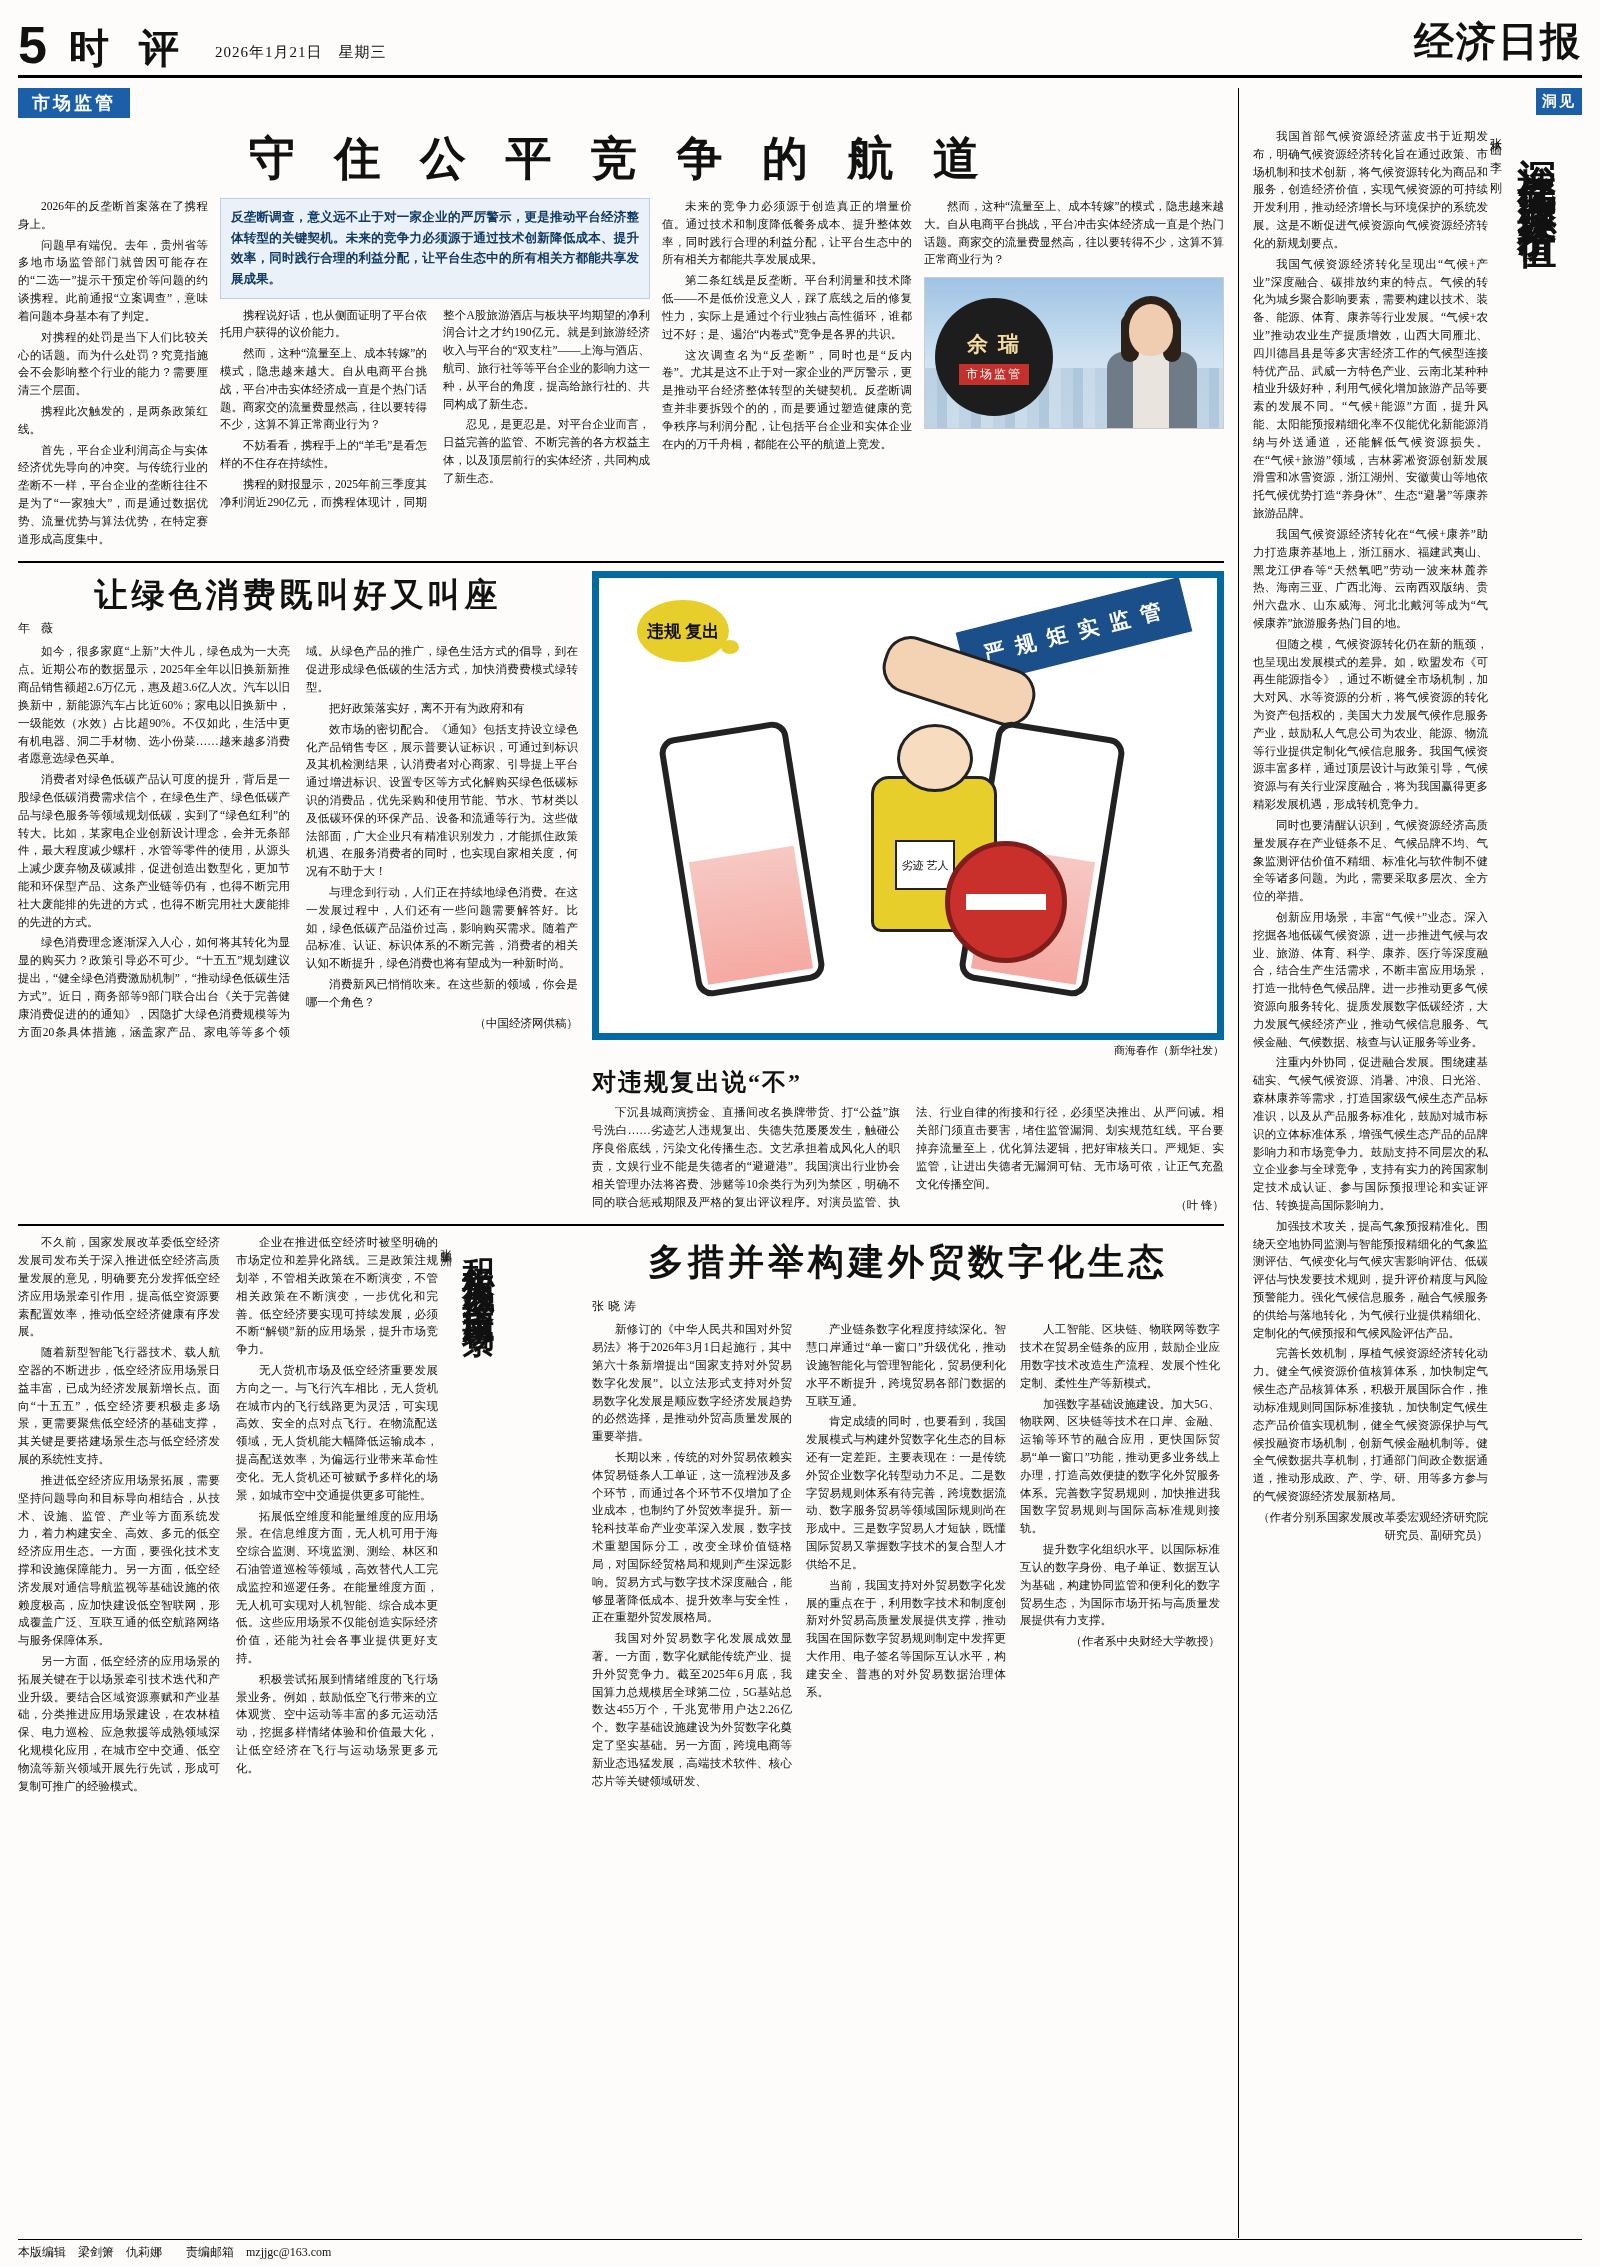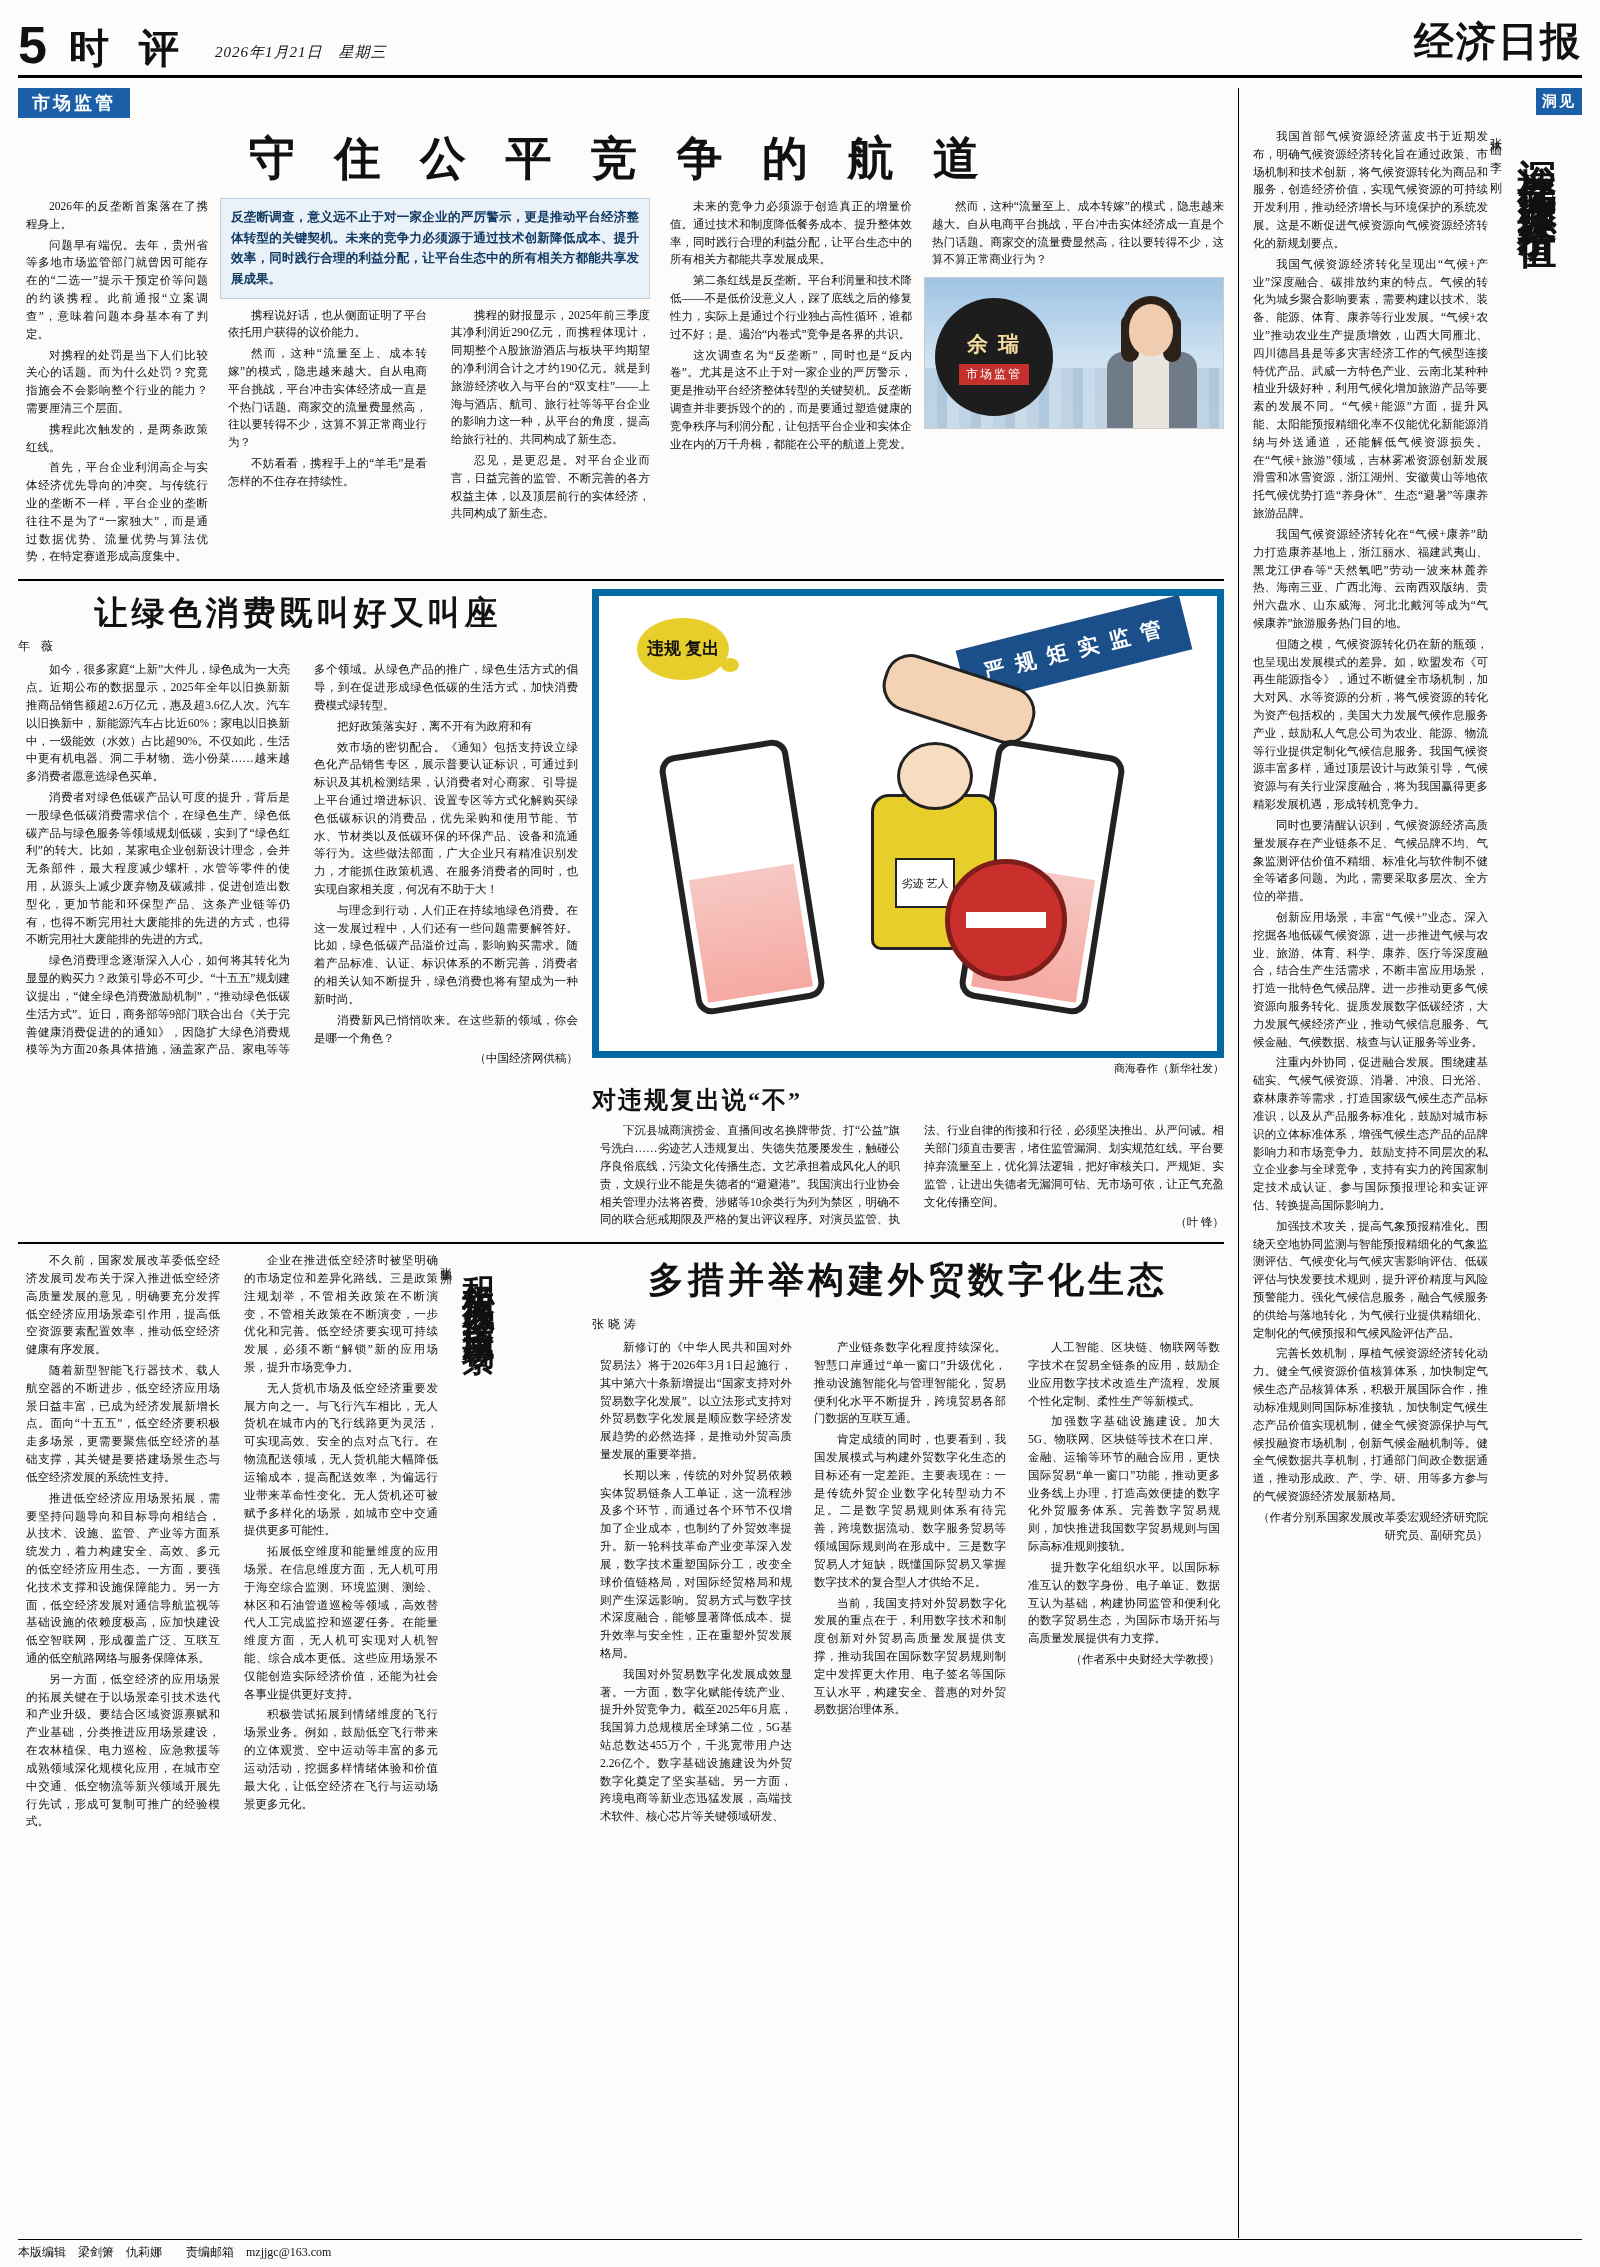--- a/index.html
+++ b/index.html
@@ -10,32 +10,32 @@
     color:#111;
     position:relative;
     overflow:hidden;
   }
   .page{position:relative;width:1600px;height:2267px;box-sizing:border-box;padding:14px 18px;}
 
   
   .masthead{display:flex;align-items:flex-end;border-bottom:3px solid #000;padding-bottom:6px;}
   .mh-num{font-size:52px;font-weight:bold;line-height:.9;font-family:"Liberation Sans",sans-serif;}
   .mh-sec{font-size:40px;font-weight:bold;letter-spacing:10px;margin-left:22px;line-height:1;}
-  .mh-date{font-size:15px;margin-left:26px;margin-bottom:7px;letter-spacing:1px;font-style:italic;}
+  .mh-date{font-size:15px;margin-left:26px;margin-bottom:7px;letter-spacing:1px;}
   .mh-right{margin-left:auto;font-size:40px;font-weight:bold;letter-spacing:2px;
     font-family:"DejaVu Serif",serif;margin-bottom:0;}
 
   
   .body-wrap{display:flex;margin-top:10px;height:2150px;}
   .left-zone{width:1210px;position:relative;}
   .right-zone{width:352px;margin-left:14px;border-left:1px solid #000;padding-left:14px;position:relative;}
 
   
   .col-text{font-size:11.5px;line-height:1.55;text-align:justify;}
-  .col-text p{margin:0 0 3px 8px;text-indent:2em;}
+  .col-text p{margin:0 0 3px 0;text-indent:2em;}
 
   
   .tag{display:inline-block;background:#1a5fa8;color:#fff;font-size:18px;font-weight:bold;
        padding:3px 14px;letter-spacing:3px;font-family:"Liberation Sans",sans-serif;}
   .headline-1{text-align:center;font-size:46px;font-weight:bold;letter-spacing:14px;margin:10px 0 4px 0;}
   .sec1-body{display:flex;gap:12px;margin-top:8px;}
   .sec1-c1{width:190px;}
   .sec1-mid{width:430px;}
   .sec1-c3{width:250px;}
   .sec1-c4{width:300px;position:relative;}

